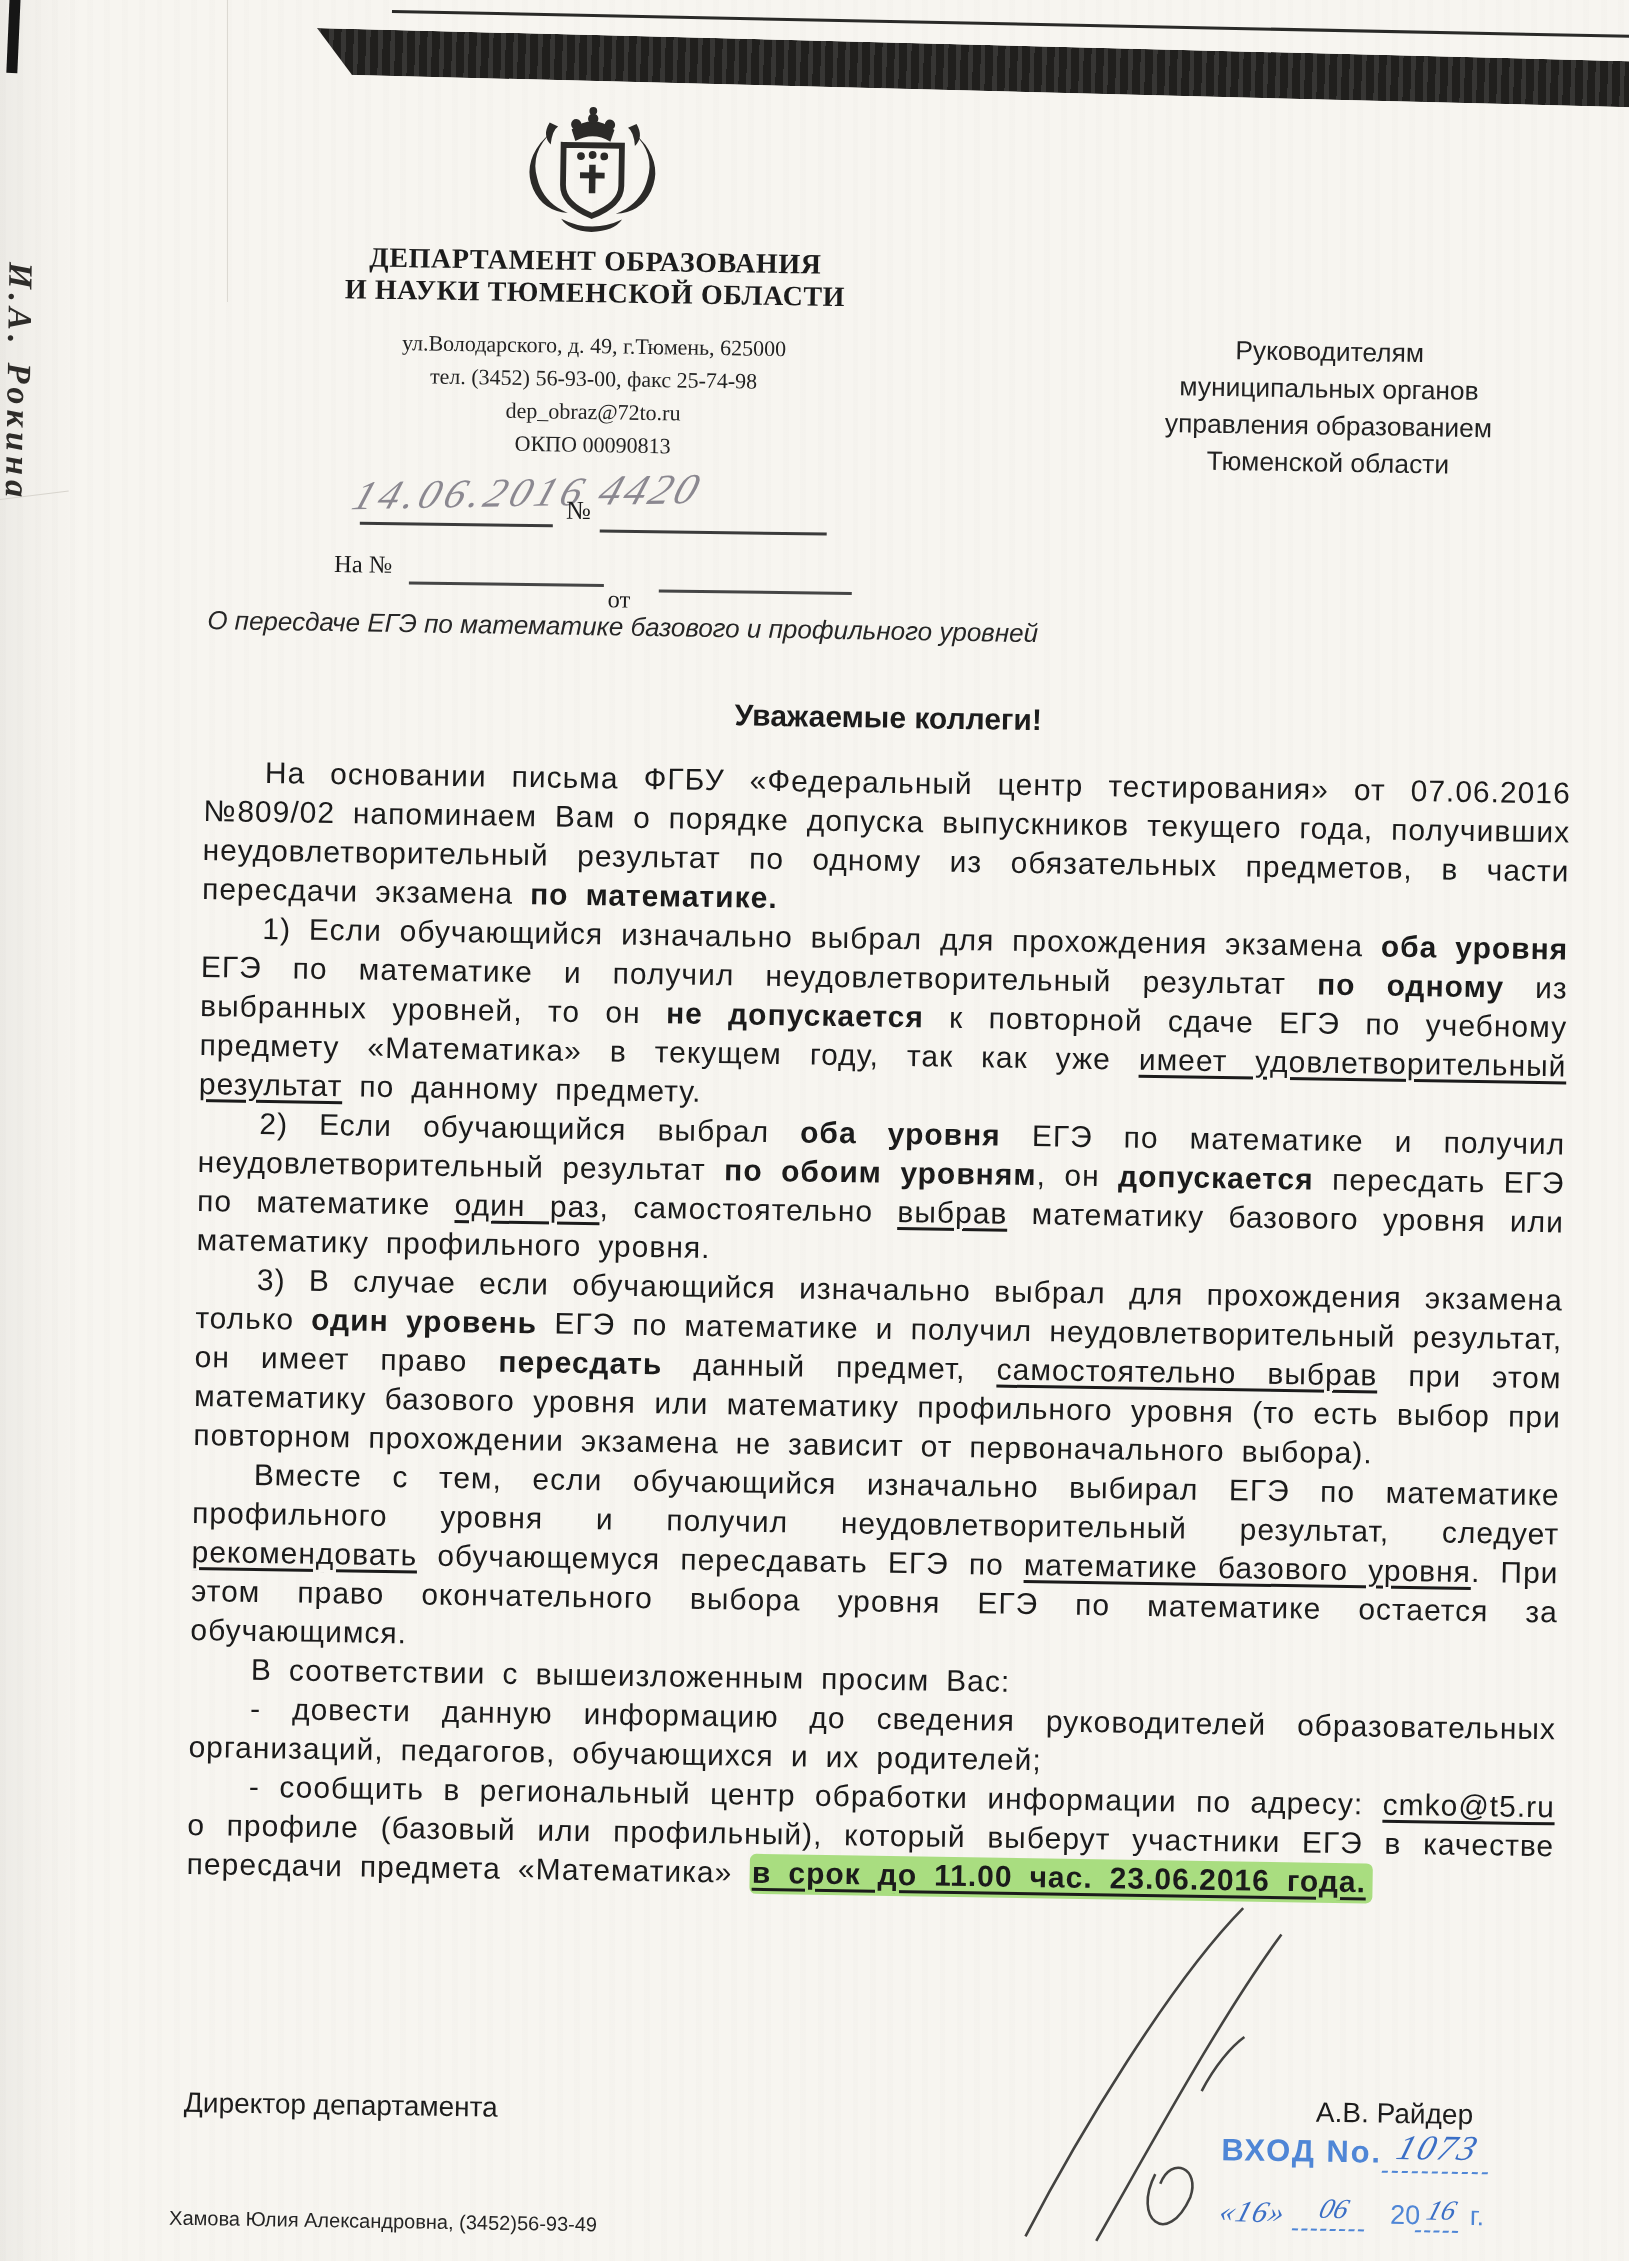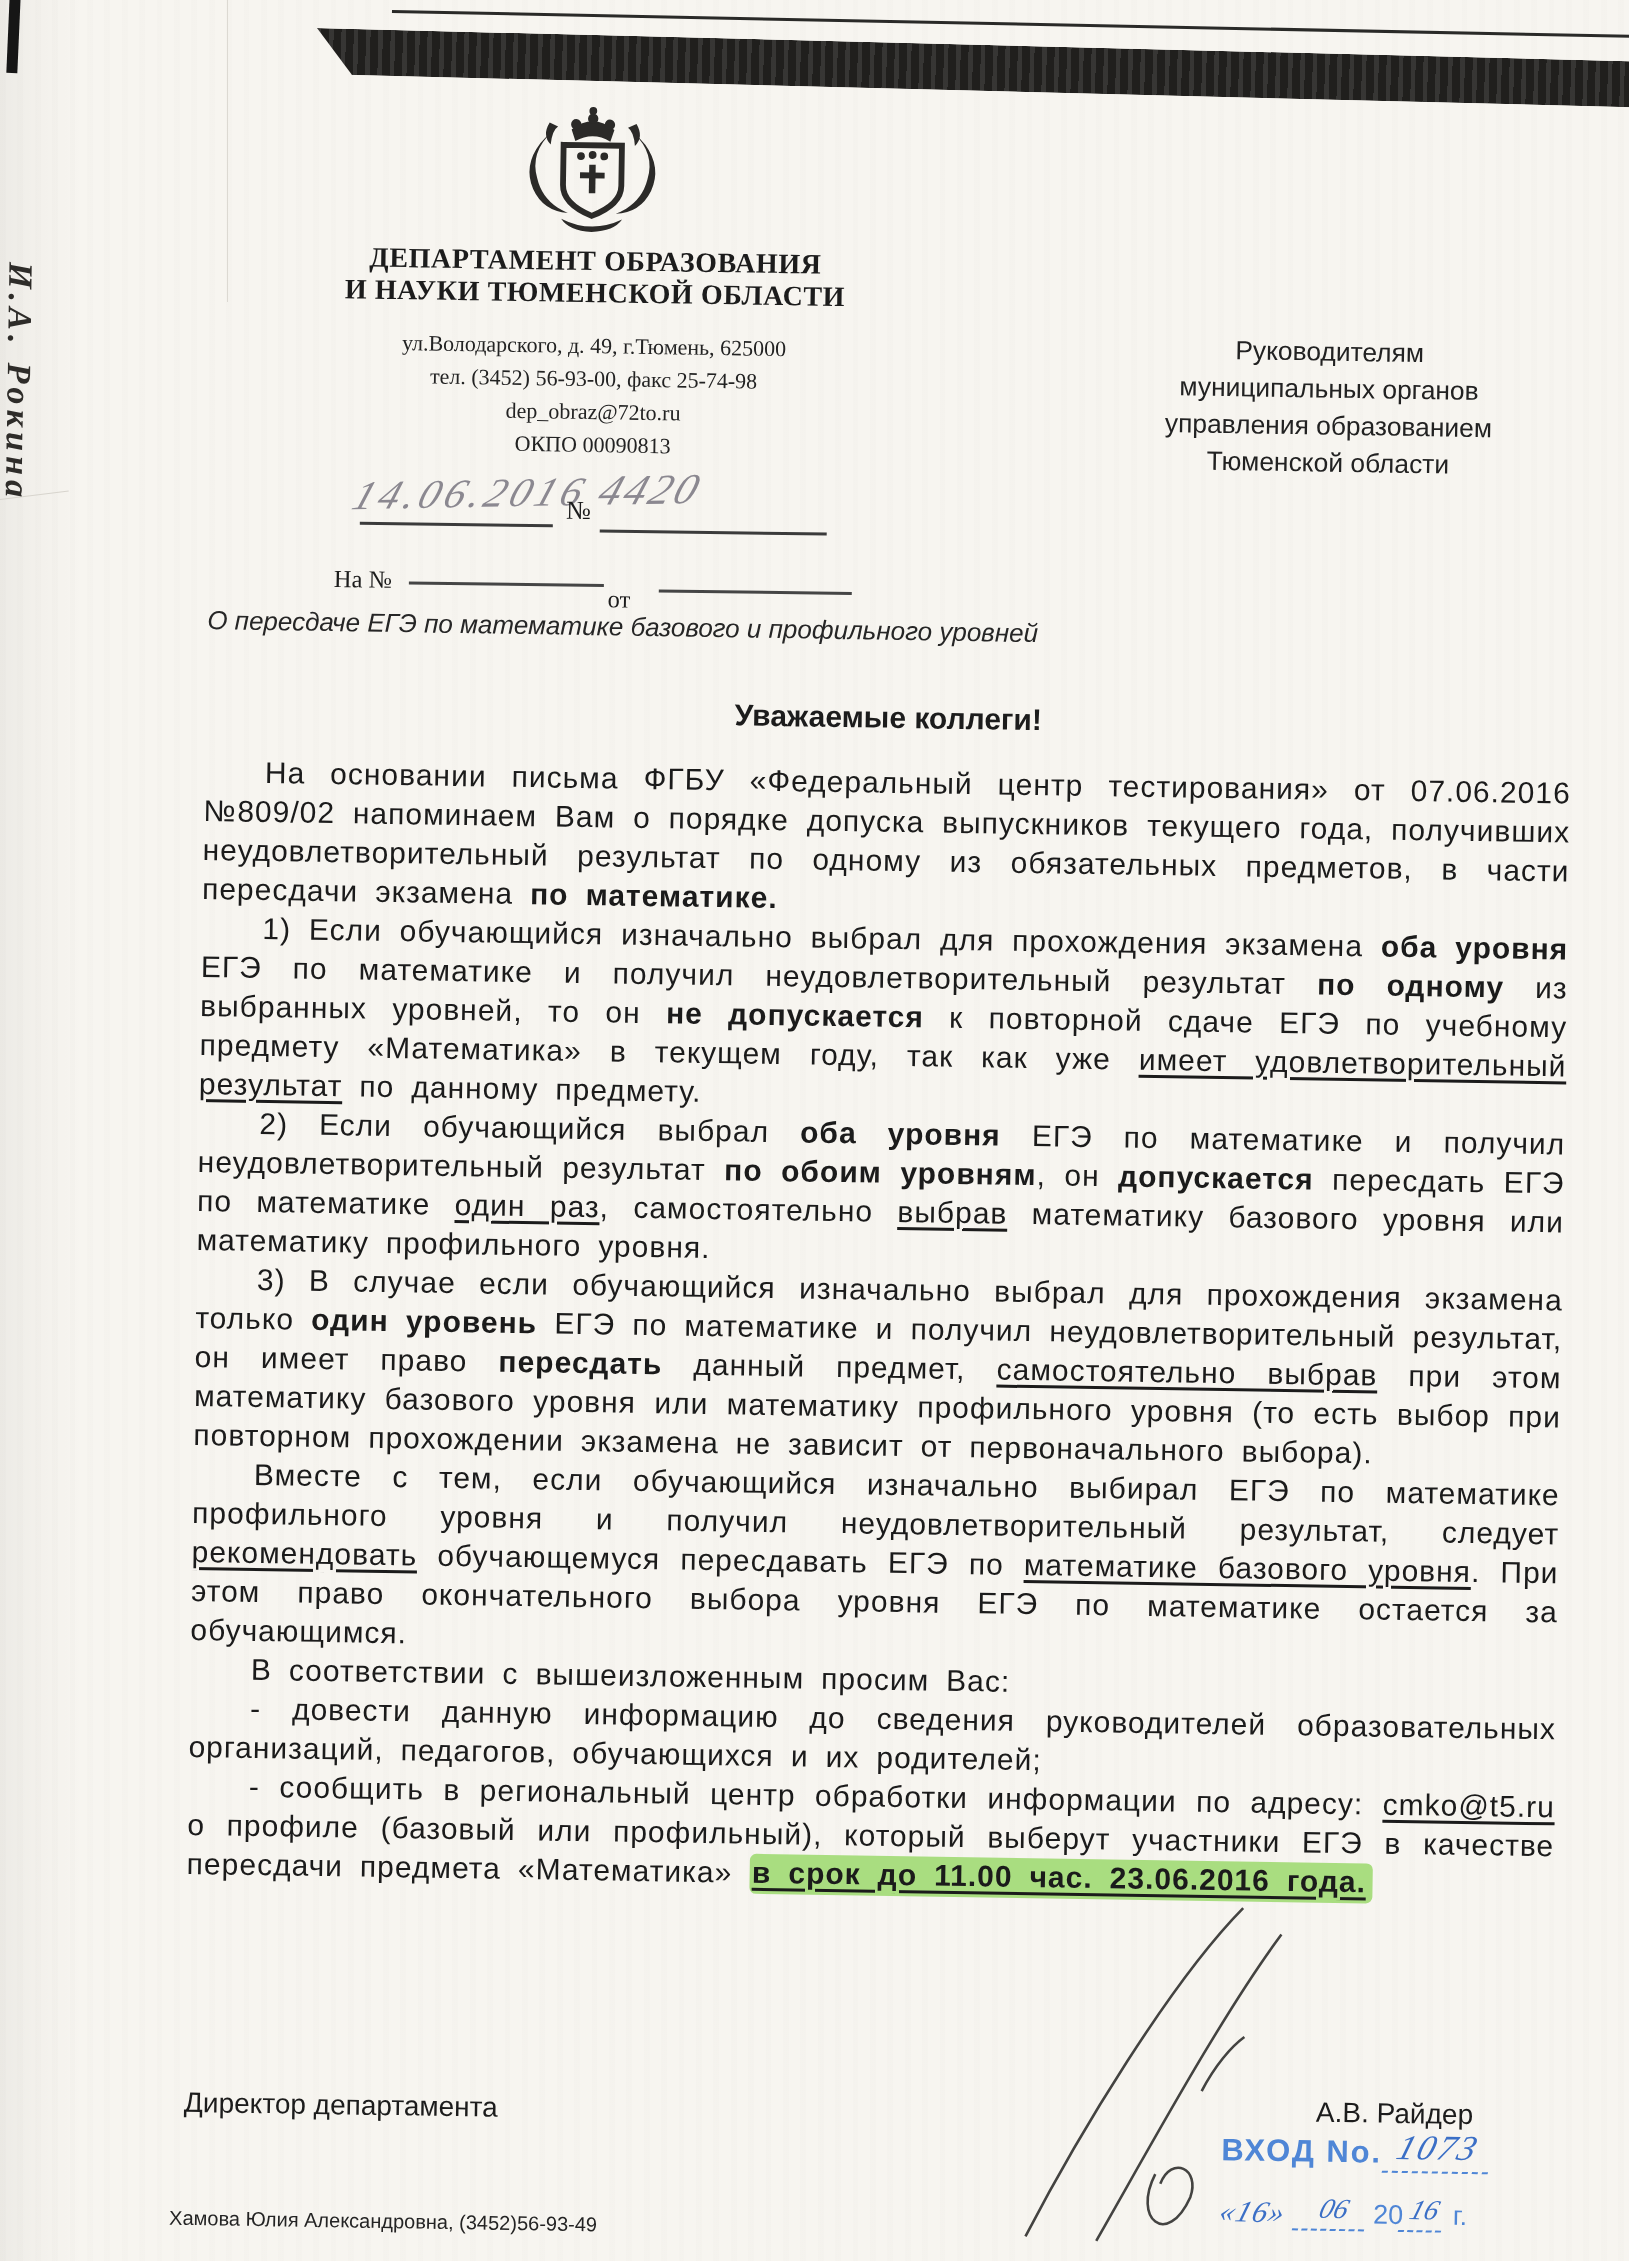--- a/index.html
+++ b/index.html
@@ -40,21 +40,21 @@
   
   .hand{font-family:"Liberation Serif",serif;font-style:italic;display:inline-block;}
   .hand.pencil{color:var(--pencil,#8b8890);transform:skewX(-20deg) rotate(-2deg);}
   .hand.ink{color:var(--ink-blue,#3b6fc6);transform:skewX(-16deg);}
   .date-hand{position:absolute;left:361px;top:466px;font-size:41px;letter-spacing:4.5px;}
   .num-hand{position:absolute;left:606px;top:459px;font-size:43px;letter-spacing:3.2px;}
   .no-sign{position:absolute;left:571px;top:491px;font-family:"Liberation Serif",serif;font-size:26px;}
   .rule{position:absolute;height:2.6px;background:#3b3b3b;transform:rotate(-0.15deg);}
   .rule.r1{left:365px;top:520px;width:193px;}
   .rule.r2{left:605px;top:524px;width:227px;}
-  .ref-label{position:absolute;left:340px;top:564px;font-family:"Liberation Serif",serif;font-size:24.5px;}
+  .ref-label{position:absolute;left:340px;top:549px;font-family:"Liberation Serif",serif;font-size:24.5px;}
   .ref-from{position:absolute;left:614px;top:580px;font-family:"Liberation Serif",serif;font-size:24.5px;}
   .rule.r3{left:415px;top:579px;width:195px;background:#454545;}
   .rule.r4{left:665px;top:583px;width:193px;background:#454545;}
   
   .subject{position:absolute;left:214px;top:606px;width:1032px;
            font-style:italic;font-size:26px;color:#262626;}
   .salutation{position:absolute;left:213px;top:691px;width:1367px;text-align:center;
               font-weight:700;font-size:30px;}
   .letter-body{position:absolute;left:213px;top:753px;width:1367px;
                font-size:30px;line-height:39px;text-align:justify;
@@ -68,21 +68,21 @@
   .sig-name{position:absolute;left:1346px;top:2080px;font-size:28px;}
   .autograph{position:absolute;left:1038px;top:1883px;width:303px;height:351px;}
   
   .stamp{position:absolute;left:1252px;top:2114px;width:361px;color:var(--stamp-blue,#4f86d6);}
   .stamp .label{font-weight:700;font-size:31px;letter-spacing:1.9px;}
   .stamp .num{font-size:35px;letter-spacing:2.6px;border-bottom:2.6px dashed var(--stamp-blue,#4f86d6);
               padding:0 17px 2.6px 9px;margin-left:6.4px;position:relative;top:-3.9px;}
   .stamp-row2{margin-top:17px;font-size:27px;display:flex;align-items:flex-end;}
   .stamp-row2 .day{font-size:30px;letter-spacing:1.3px;}
   .stamp-row2 .mseg{border-bottom:2.6px dashed var(--stamp-blue,#4f86d6);padding:0 22px 3.9px 22px;margin-left:11.6px;font-size:28px;}
-  .stamp-row2 .yprint{margin-left:4px;}
+  .stamp-row2 .yprint{margin-left:21px;}
   .stamp-row2 .yseg{border-bottom:2.6px dashed var(--stamp-blue,#4f86d6);padding:0 9px 3.9px 6.4px;font-size:28px;}
   .stamp-row2 .g{margin-left:6.4px;}
   .footer{position:absolute;left:201px;top:2208px;font-size:20px;color:#242424;}
 </style>
 </head>
 <body>
 
 <div class="page">
 
   <div class="top-band"></div>

